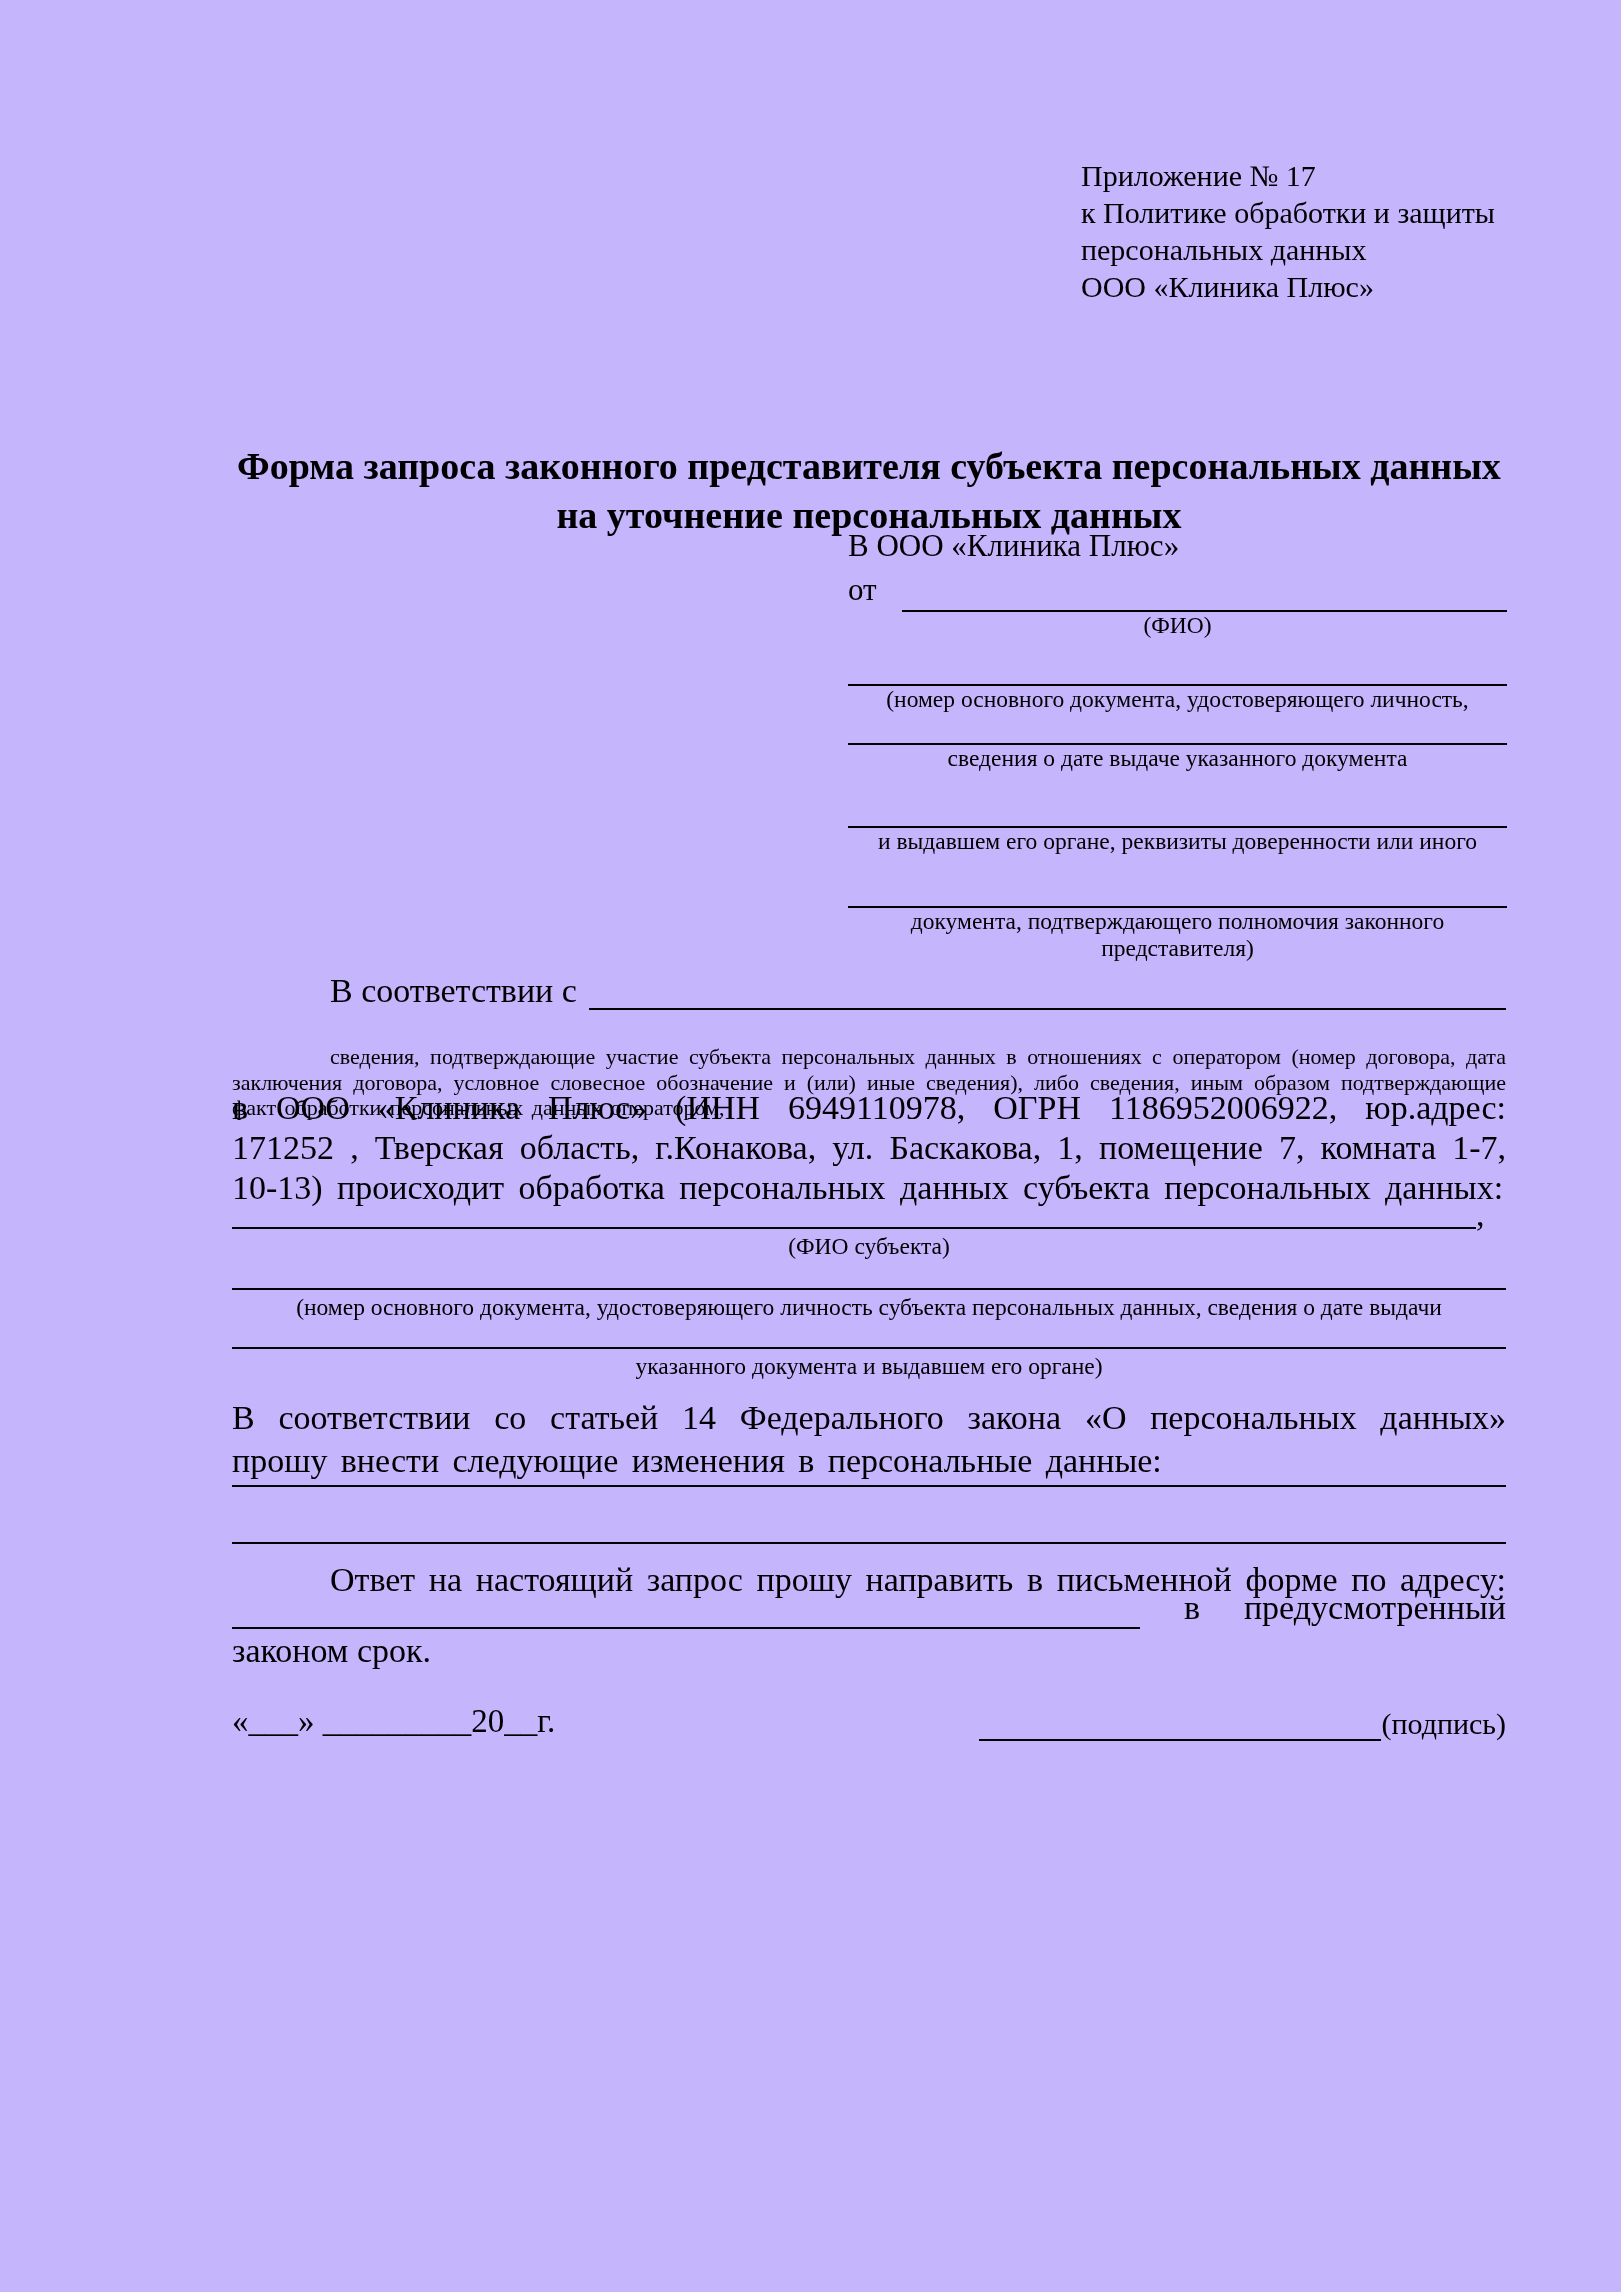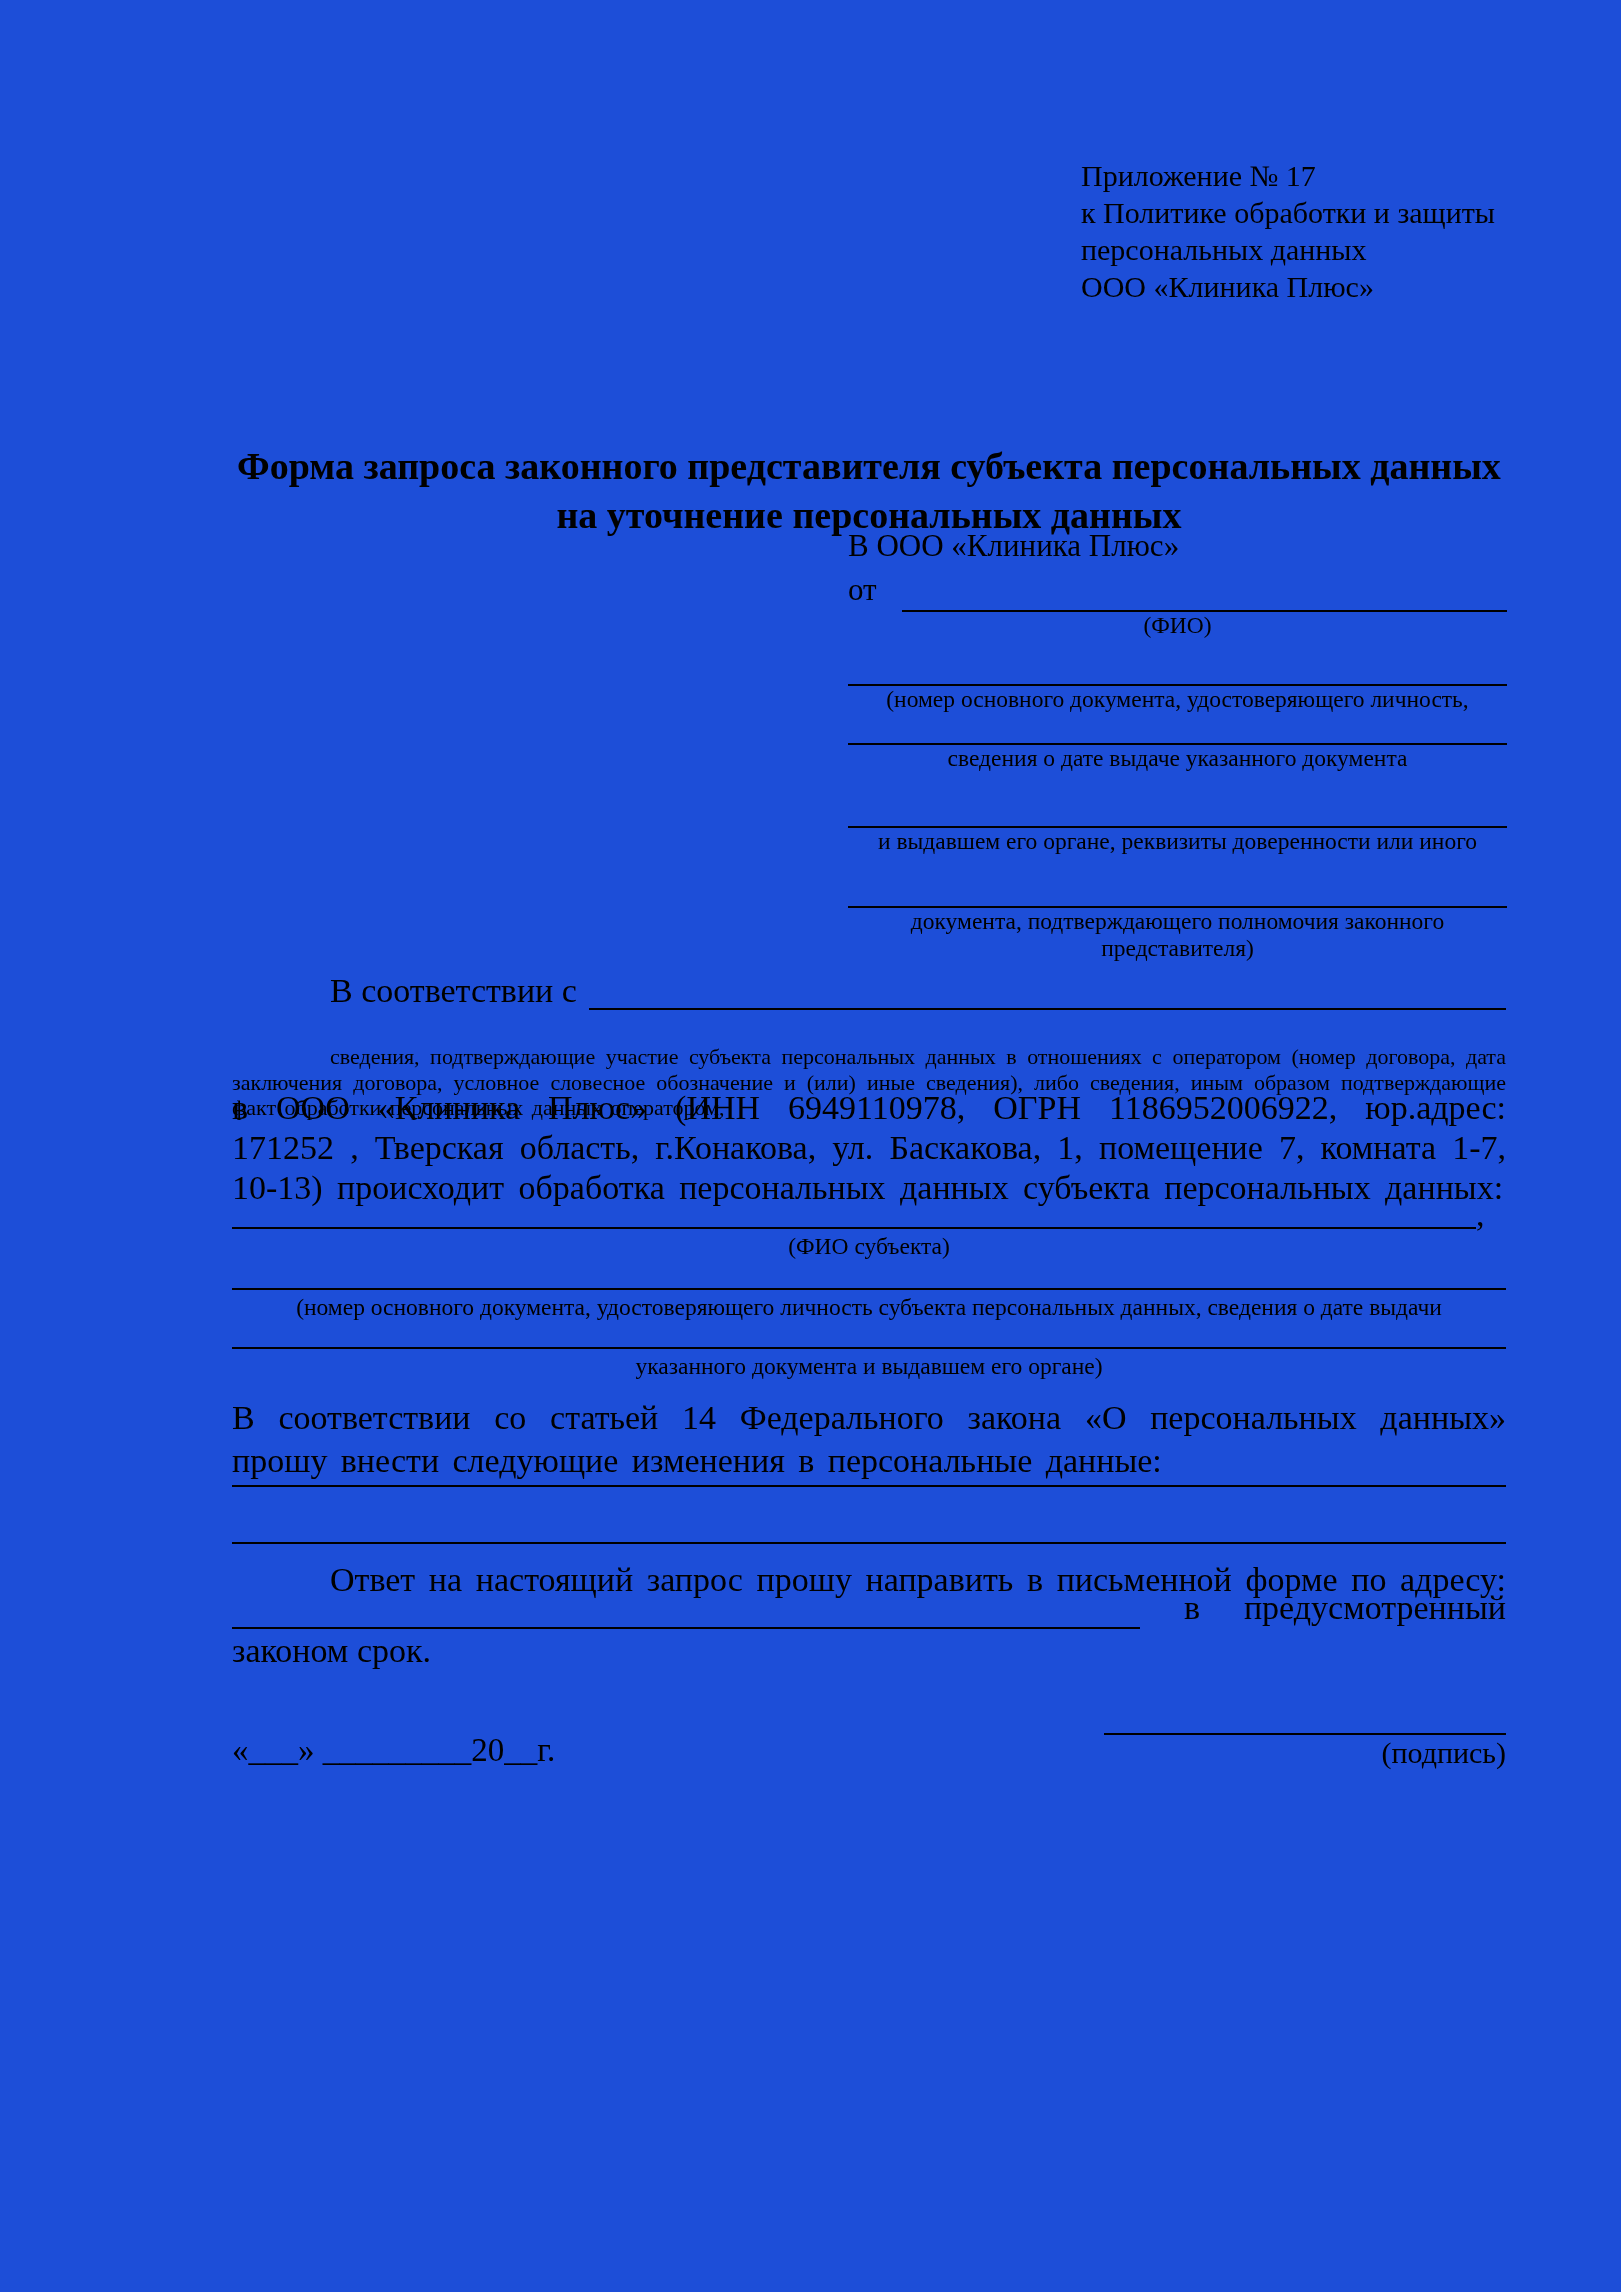--- a/index.html
+++ b/index.html
@@ -1,19 +1,19 @@
 <!DOCTYPE html>
 <html><head>
 <meta charset="utf-8">
 <style>
   html,body{margin:0;padding:0;background:#e8e8e8;}
   .page{
     position:relative;
     width:1621px;height:2293px;
-    background:#1d4ed8;color:#000;
+    background:#c4b5fd;color:#000;
     font-family:"Liberation Serif","DejaVu Serif",serif;
     margin:0 auto;overflow:hidden;
   }
   .abs{position:absolute;}
   
   .apx{left:1081px;top:157px;font-size:30px;line-height:37px;}
   
   .title{left:232px;width:1274px;top:398px;text-align:center;font-weight:bold;font-size:38px;line-height:49px;margin-top:44px;}
   
   .addr{left:848px;width:659px;top:524px;font-size:31px;line-height:44px;}
@@ -42,21 +42,21 @@
   .subj .l3{margin-top:26.5px;}
   .article{left:232px;width:1274px;top:1388px;font-size:34px;line-height:43px;text-align:justify;word-spacing:4.9px;margin-top:8px;}
   .blank1{left:232px;width:1274px;top:1485px;}
   .blank2{left:232px;width:1274px;top:1542px;}
   
   .answer1{left:232px;width:1274px;top:1558px;font-size:34px;line-height:43px;text-align:justify;text-align-last:justify;text-indent:98px;word-spacing:4.9px;}
   .answer2{left:232px;width:1274px;top:1586px;display:flex;align-items:flex-end;justify-content:space-between;font-size:34px;line-height:43px;}
   .answer2 .addr-fill{flex:0 0 908px;border-bottom:2.9px solid #000;height:33px;}
   .answer3{left:232px;width:1274px;top:1629px;font-size:34px;line-height:43px;}
   .closing-row{left:232px;width:1274px;top:1702px;display:flex;align-items:flex-end;justify-content:space-between;font-size:33px;line-height:39px;}
-  .sig-group{display:flex;align-items:flex-end;flex-direction:column;}
+  .sig-group{display:flex;align-items:flex-end;}
   .sig-fill{width:402px;border-bottom:2.9px solid #000;height:31px;}
   .sig-cap{font-size:30px;line-height:35px;}
 </style>
 </head>
 <body>
 
 <div class="page">
 
   <div class="abs apx">
     <div>Приложение № 17</div>

